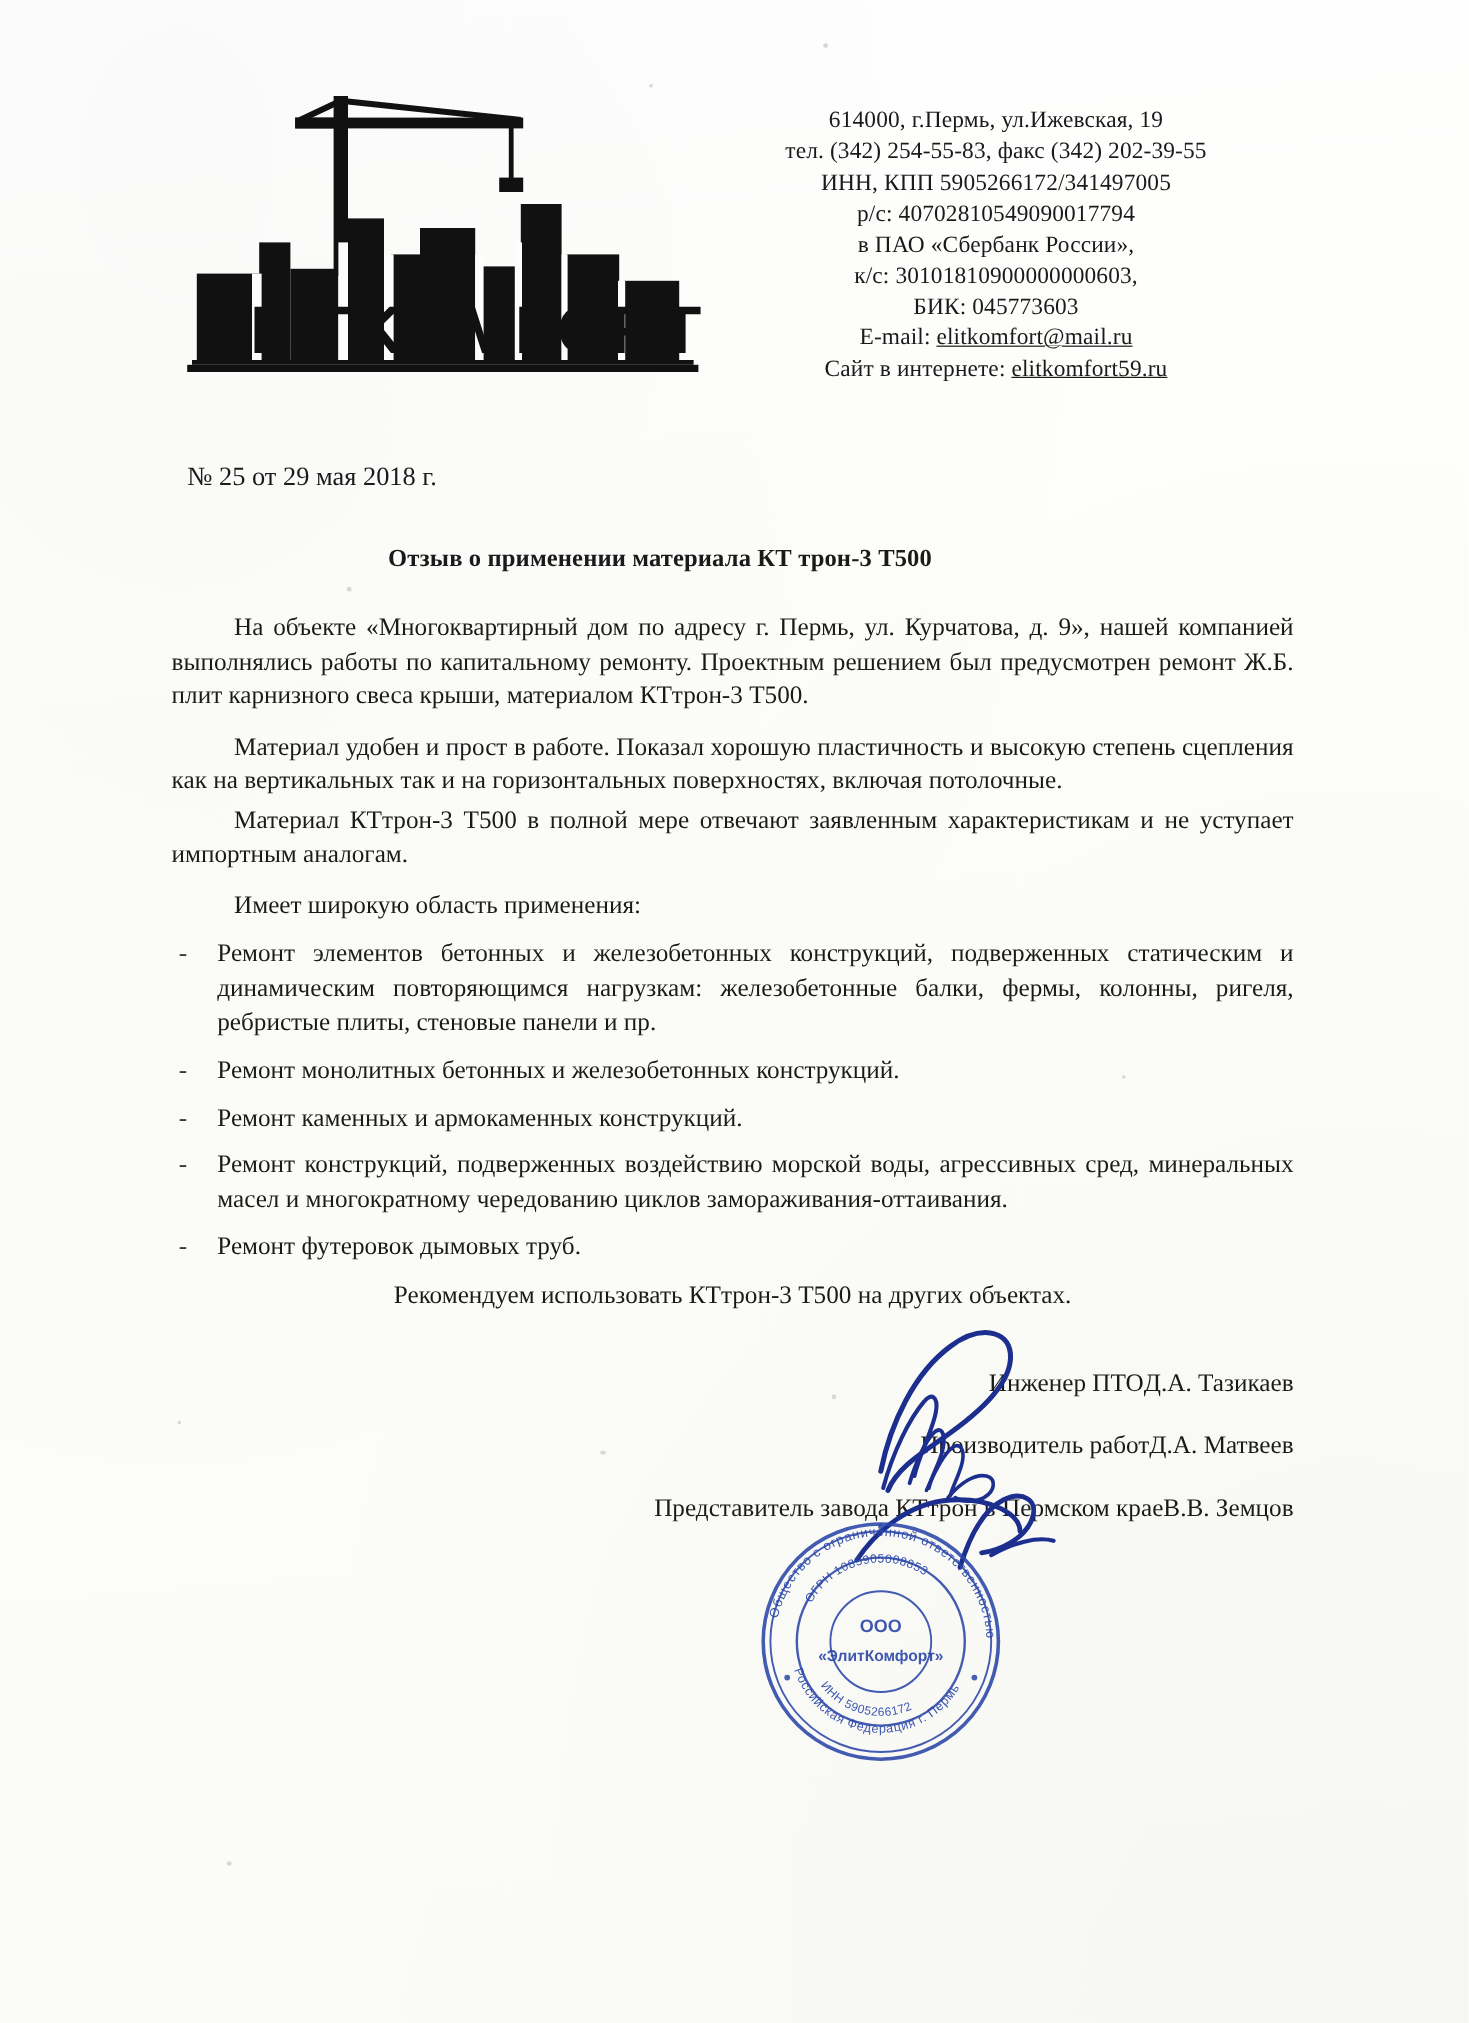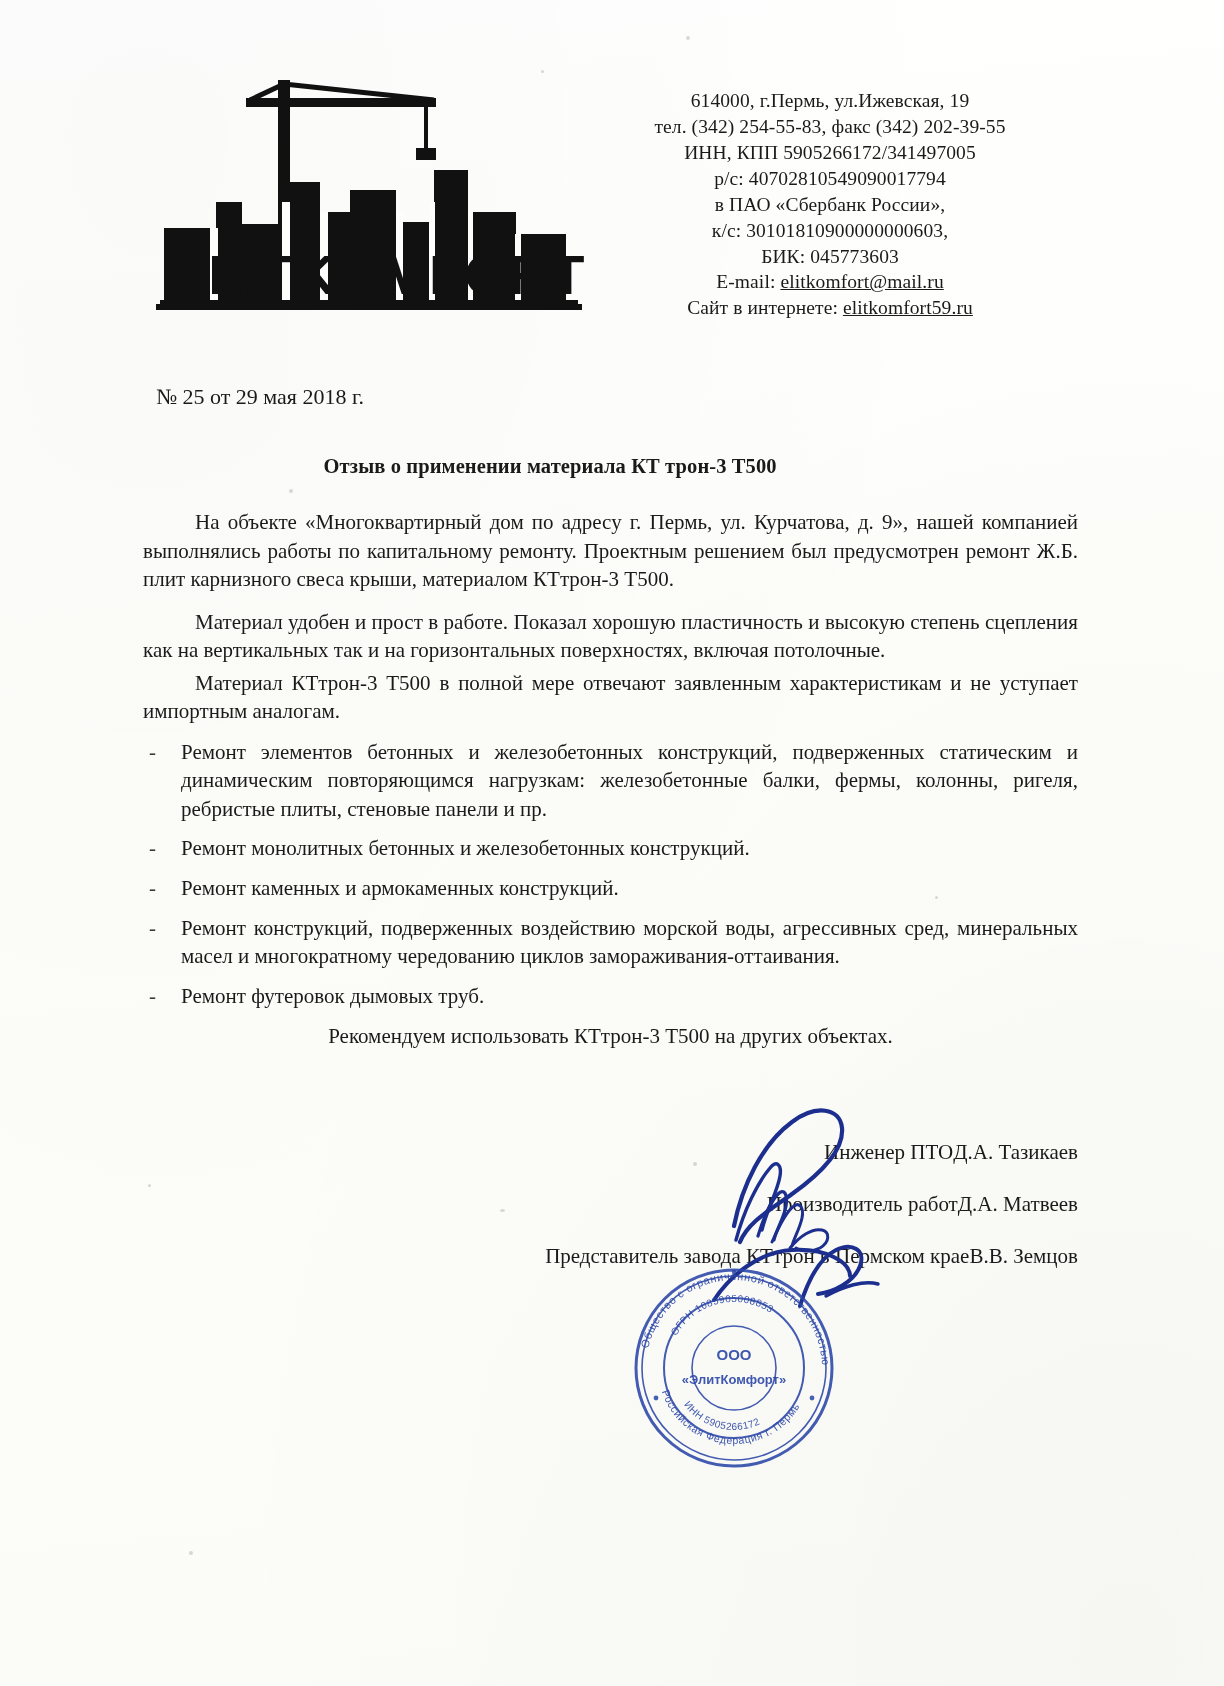--- a/index.html
+++ b/index.html
@@ -239,20 +239,21 @@
   </div>
 
   <div class="docnum">№ 25 от 29 мая 2018 г.</div>
 
   <div class="title">Отзыв о применении материала КТ трон-3 Т500</div>
 
   <div class="body">
     <p class="para">На объекте «Многоквартирный дом по адресу г. Пермь, ул. Курчатова, д. 9», нашей компанией выполнялись работы по капитальному ремонту. Проектным решением был предусмотрен ремонт Ж.Б. плит карнизного свеса крыши, материалом КТтрон-3 Т500.</p>
     <p class="para gap">Материал удобен и прост в работе. Показал хорошую пластичность и высокую степень сцепления как на вертикальных так и на горизонтальных поверхностях, включая потолочные.</p>
     <p class="para">Материал КТтрон-3 Т500 в полной мере отвечают заявленным характеристикам и не уступает импортным аналогам.</p>
+    <p class="para gap">Имеет широкую область применения:</p>
 
     <ul class="bullets">
       <li>
         <span class="dash">-</span>
         <span>Ремонт элементов бетонных и железобетонных конструкций, подверженных статическим и динамическим повторяющимся нагрузкам: железобетонные балки, фермы, колонны, ригеля, ребристые плиты, стеновые панели и пр.</span>
       </li>
       <li>
         <span class="dash">-</span>
         <span>Ремонт монолитных бетонных и железобетонных конструкций.</span>
       </li>

